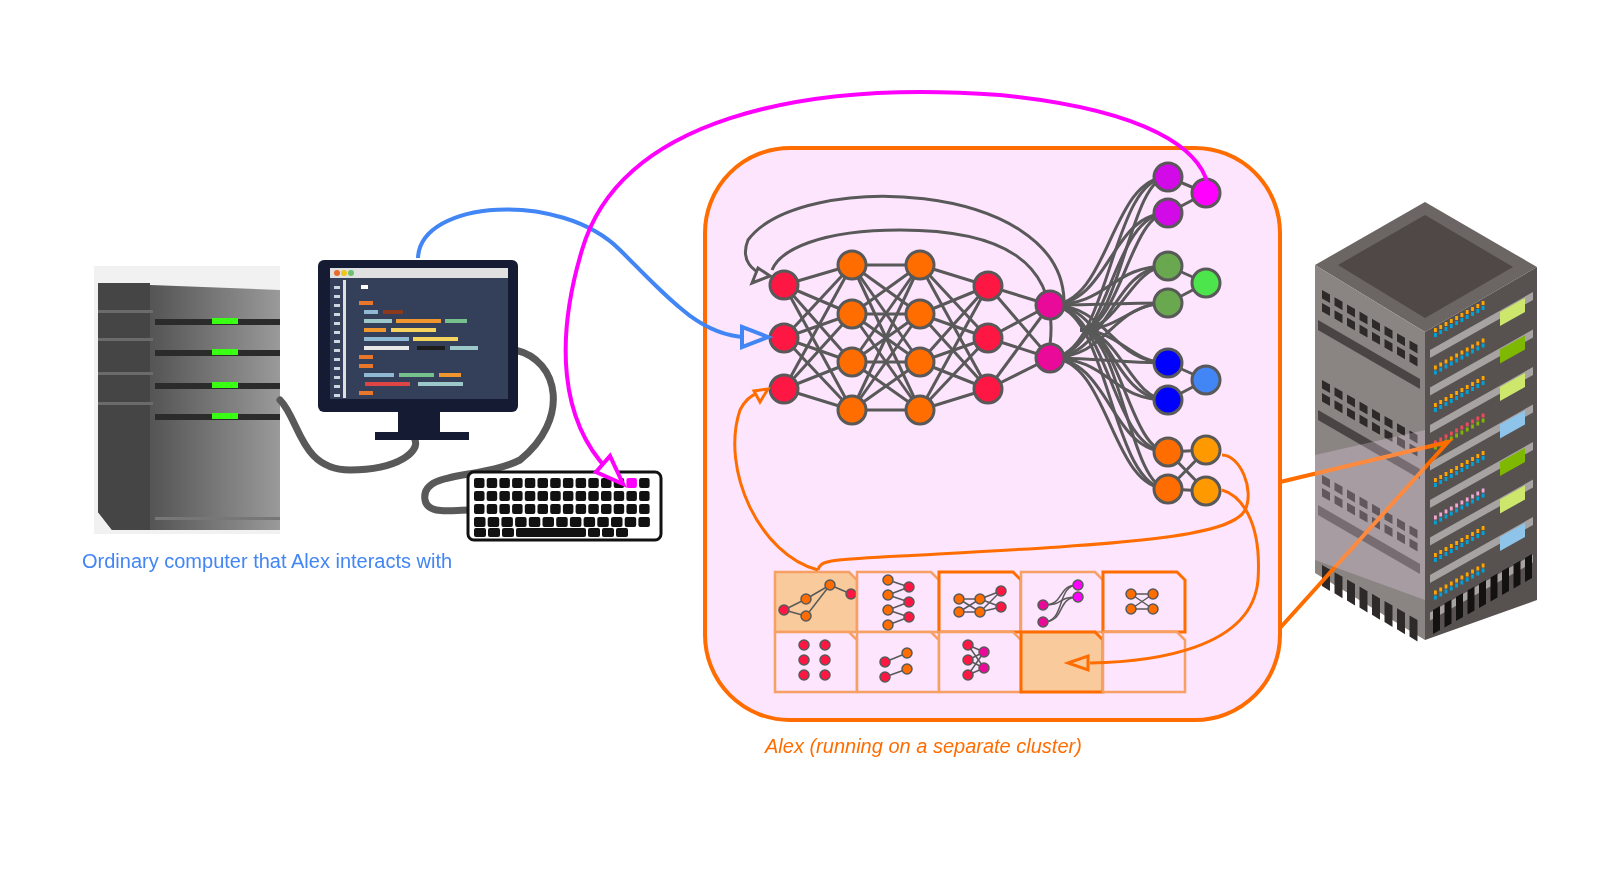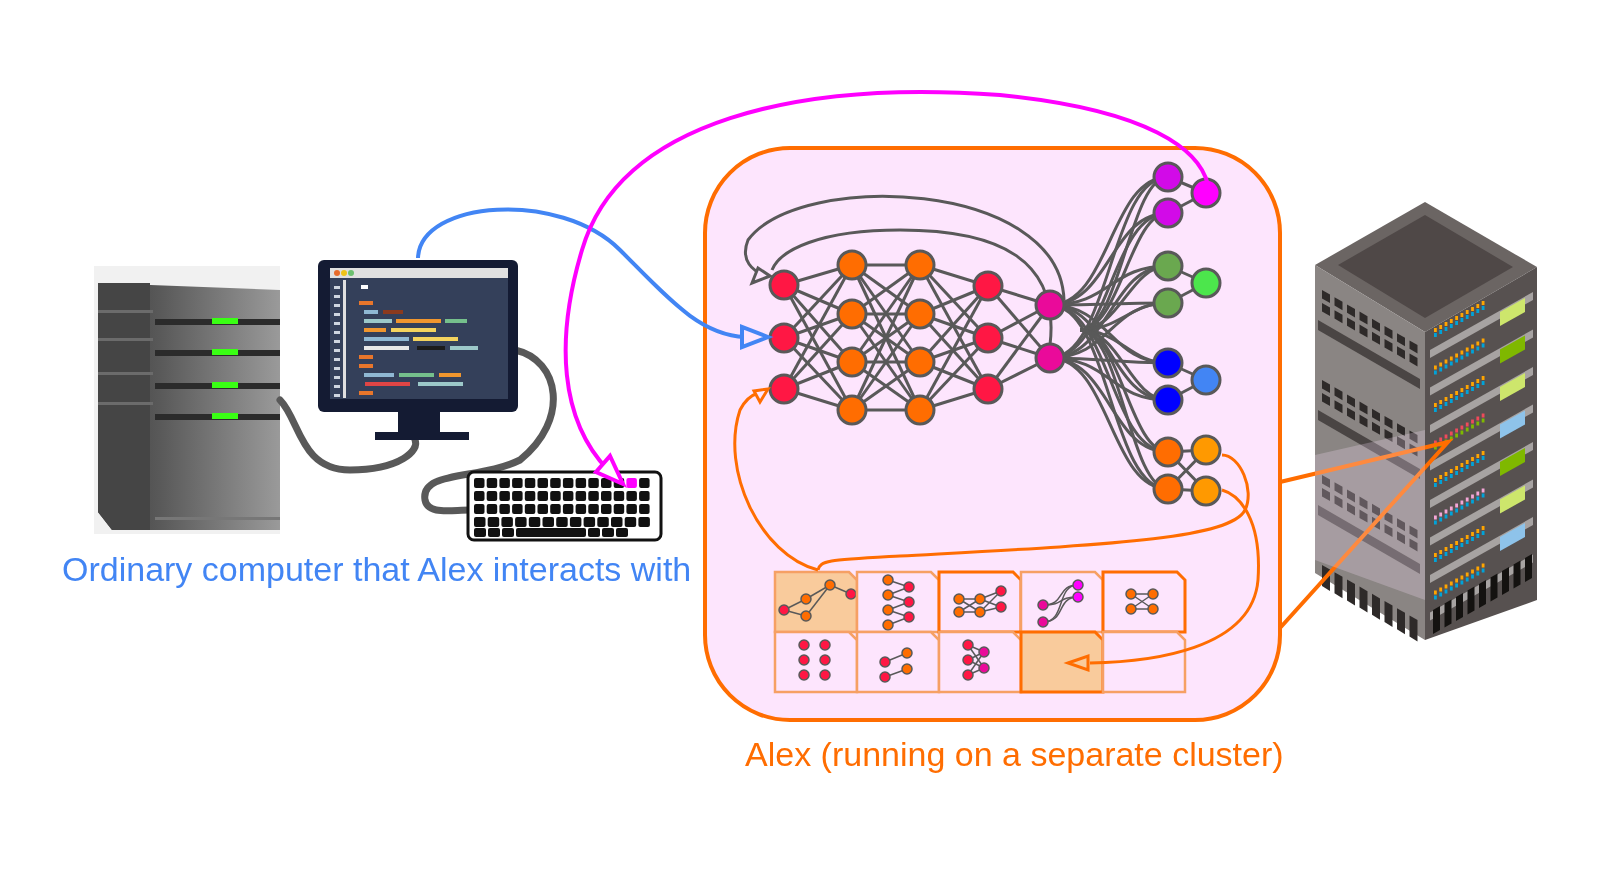--- a/index.html
+++ b/index.html
@@ -1,20 +1,20 @@
 <!DOCTYPE html>
 <html><head>
 <meta charset="utf-8">
 <style>
   html, body { margin: 0; padding: 0; background: #ffffff; }
   body { width: 1600px; height: 877px; position: relative; overflow: hidden; font-family: "Liberation Sans", sans-serif; }
   #stage { position: absolute; left: 0; top: 0; width: 1600px; height: 877px; }
-  .caption { position: absolute; font-family: "Liberation Sans", sans-serif; font-size: 34px; white-space: nowrap; }
+  .caption { position: absolute; font-family: "Liberation Sans", sans-serif; font-size: 20px; white-space: nowrap; margin-left: 20px; }
   #caption-left { left: 62px; top: 550px; color: #4285f4; }
-  #caption-right { left: 745px; top: 735px; color: #ff6d01; }
+  #caption-right { left: 745px; top: 735px; color: #ff6d01; font-style: italic; }
 </style>
 </head>
 <body>
 
 <svg id="stage" width="1600" height="877" viewBox="0 0 1600 877" xmlns="http://www.w3.org/2000/svg">
   <defs>
     <linearGradient id="towerGrad" x1="0" x2="1" y1="0" y2="0">
       <stop offset="0" stop-color="#3d3d3d"></stop>
       <stop offset="0.35" stop-color="#5a5a5a"></stop>
       <stop offset="1" stop-color="#9a9a9a"></stop>

